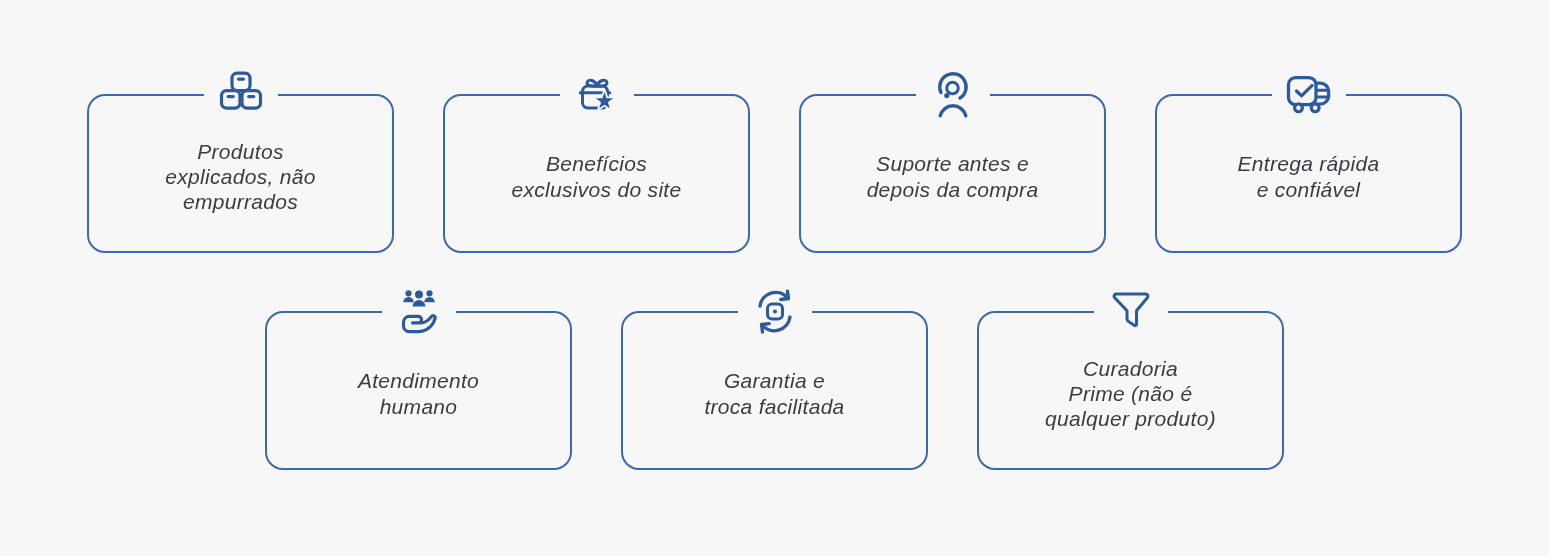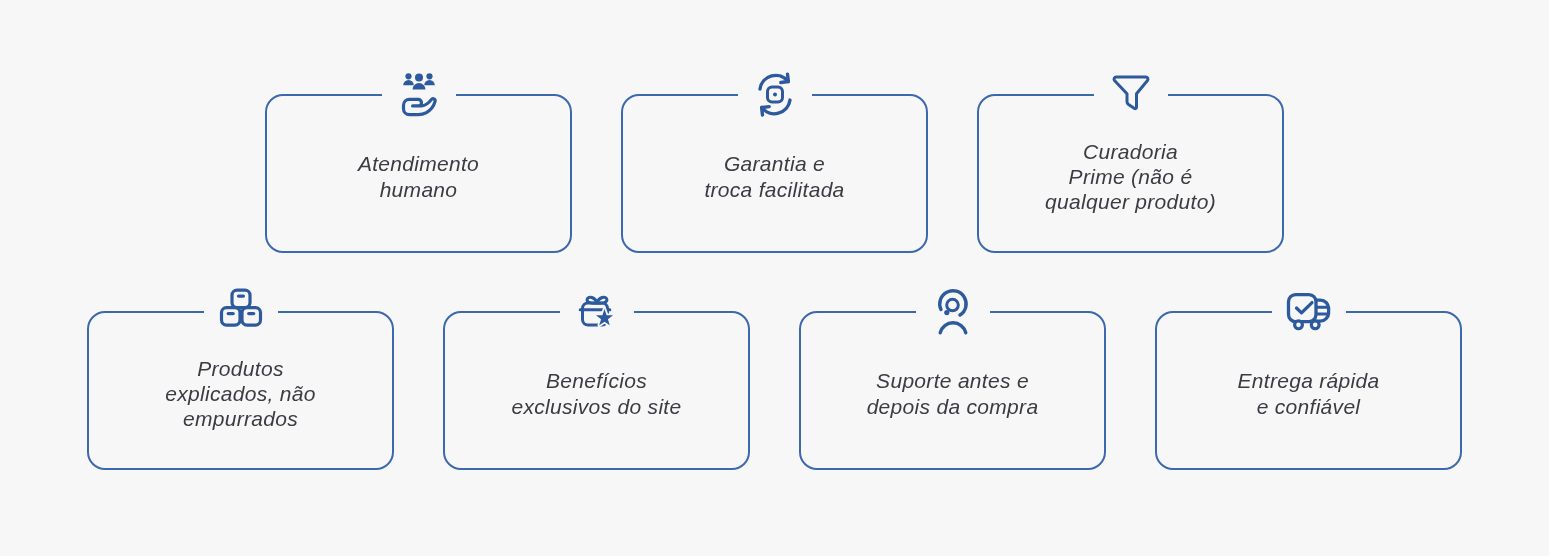--- a/index.html
+++ b/index.html
@@ -61,66 +61,20 @@
 </head>
 <body>
 
 <div class="canvas">
 
   <div class="row">
 
     <div class="card">
       <span class="icon-wrap">
         <svg viewBox="0 0 48 48">
-          <circle class="icon-fill" cx="13.5" cy="5.8" r="3.1"></circle>
-          <circle class="icon-fill" cx="34.5" cy="5.8" r="3.1"></circle>
-          <circle class="icon-fill" cx="24" cy="7" r="4"></circle>
-          <path class="icon-fill" d="M8.2,14.8 a5.3,5.3 0 0 1 10.6,0 z"></path>
-          <path class="icon-fill" d="M29.2,14.8 a5.3,5.3 0 0 1 10.6,0 z"></path>
-          <path class="icon-fill" d="M17.5,19 a6.5,6.5 0 0 1 13,0 z"></path>
-          <path class="icon-stroke" d="M23.2,35.4 h3.4 c3.9,-0.4 7,-2.7 9.7,-6.3 c1.4,-1.9 4.4,-0.5 3.8,1.8 c-1.3,4.7 -4.3,8.8 -8.7,11.1 c-2.5,1.3 -5.3,2 -8.1,2 h-8.9 c-3.3,0 -5.9,-2.6 -5.9,-5.9 v-3.4 c0,-3.3 2.6,-5.9 5.9,-5.9 h8.8 a3.3,3.3 0 0 1 0,6.6 h-5.6"></path>
-        </svg>
-      </span>
-      <p class="card-text">Atendimento
-humano</p>
-    </div>
-
-    <div class="card">
-      <span class="icon-wrap">
-        <svg viewBox="0 0 48 48">
-          <rect class="icon-stroke" x="16.5" y="16.5" width="15" height="15" rx="4.5" style="stroke-width:3"></rect>
-          <circle class="icon-fill" cx="24" cy="24" r="2"></circle>
-          <path class="icon-stroke" d="M9,18.5 A15.8,15.8 0 0 1 37.2,11" style="stroke-width:3.4"></path>
-          <polyline class="icon-stroke" points="29.8,11.9 37.4,11 36.5,3.6" style="stroke-width:3.4"></polyline>
-          <path class="icon-stroke" d="M39,29.5 A15.8,15.8 0 0 1 10.8,37" style="stroke-width:3.4"></path>
-          <polyline class="icon-stroke" points="18.2,36.1 10.6,37 11.5,44.4" style="stroke-width:3.4"></polyline>
-        </svg>
-      </span>
-      <p class="card-text">Garantia e
-troca facilitada</p>
-    </div>
-
-    <div class="card">
-      <span class="icon-wrap">
-        <svg viewBox="0 0 48 48">
-          <path class="icon-stroke" style="stroke-width:3" d="M9.2,6.5 h29.6 c1.8,0 2.8,2 1.7,3.4 L29.5,23.2 v13.6 c0,1 -1.1,1.6 -2,1.1 l-6,-3.9 c-0.9,-0.6 -1.5,-1.6 -1.5,-2.7 v-8.1 L7.5,9.9 C6.4,8.5 7.4,6.5 9.2,6.5 z"></path>
-        </svg>
-      </span>
-      <p class="card-text">Curadoria
-Prime (não é
-qualquer produto)</p>
-    </div>
-
-  </div>
-
-  <div class="row">
-
-    <div class="card">
-      <span class="icon-wrap">
-        <svg viewBox="0 0 48 48">
           <rect class="icon-stroke" x="15" y="2.5" width="18" height="17.5" rx="5"></rect>
           <rect class="icon-stroke" x="4.5" y="20" width="18.5" height="17.5" rx="5"></rect>
           <rect class="icon-stroke" x="25" y="20" width="18.5" height="17.5" rx="5"></rect>
           <line class="icon-stroke" x1="21.5" y1="8.5" x2="26.5" y2="8.5"></line>
           <line class="icon-stroke" x1="11.2" y1="26" x2="16.2" y2="26"></line>
           <line class="icon-stroke" x1="31.7" y1="26" x2="36.7" y2="26"></line>
         </svg>
       </span>
       <p class="card-text">Produtos
 explicados, não
@@ -163,13 +117,59 @@
           <line class="icon-stroke" x1="31.5" y1="26.4" x2="43.6" y2="26.4" style="stroke-width:3"></line>
           <circle class="wheel" cx="13.5" cy="37.3" r="3.9"></circle>
           <circle class="wheel" cx="30.2" cy="37.3" r="3.9"></circle>
         </svg>
       </span>
       <p class="card-text">Entrega rápida
 e confiável</p>
     </div>
 
   </div>
+
+  <div class="row">
+
+    <div class="card">
+      <span class="icon-wrap">
+        <svg viewBox="0 0 48 48">
+          <circle class="icon-fill" cx="13.5" cy="5.8" r="3.1"></circle>
+          <circle class="icon-fill" cx="34.5" cy="5.8" r="3.1"></circle>
+          <circle class="icon-fill" cx="24" cy="7" r="4"></circle>
+          <path class="icon-fill" d="M8.2,14.8 a5.3,5.3 0 0 1 10.6,0 z"></path>
+          <path class="icon-fill" d="M29.2,14.8 a5.3,5.3 0 0 1 10.6,0 z"></path>
+          <path class="icon-fill" d="M17.5,19 a6.5,6.5 0 0 1 13,0 z"></path>
+          <path class="icon-stroke" d="M23.2,35.4 h3.4 c3.9,-0.4 7,-2.7 9.7,-6.3 c1.4,-1.9 4.4,-0.5 3.8,1.8 c-1.3,4.7 -4.3,8.8 -8.7,11.1 c-2.5,1.3 -5.3,2 -8.1,2 h-8.9 c-3.3,0 -5.9,-2.6 -5.9,-5.9 v-3.4 c0,-3.3 2.6,-5.9 5.9,-5.9 h8.8 a3.3,3.3 0 0 1 0,6.6 h-5.6"></path>
+        </svg>
+      </span>
+      <p class="card-text">Atendimento
+humano</p>
+    </div>
+
+    <div class="card">
+      <span class="icon-wrap">
+        <svg viewBox="0 0 48 48">
+          <rect class="icon-stroke" x="16.5" y="16.5" width="15" height="15" rx="4.5" style="stroke-width:3"></rect>
+          <circle class="icon-fill" cx="24" cy="24" r="2"></circle>
+          <path class="icon-stroke" d="M9,18.5 A15.8,15.8 0 0 1 37.2,11" style="stroke-width:3.4"></path>
+          <polyline class="icon-stroke" points="29.8,11.9 37.4,11 36.5,3.6" style="stroke-width:3.4"></polyline>
+          <path class="icon-stroke" d="M39,29.5 A15.8,15.8 0 0 1 10.8,37" style="stroke-width:3.4"></path>
+          <polyline class="icon-stroke" points="18.2,36.1 10.6,37 11.5,44.4" style="stroke-width:3.4"></polyline>
+        </svg>
+      </span>
+      <p class="card-text">Garantia e
+troca facilitada</p>
+    </div>
+
+    <div class="card">
+      <span class="icon-wrap">
+        <svg viewBox="0 0 48 48">
+          <path class="icon-stroke" style="stroke-width:3" d="M9.2,6.5 h29.6 c1.8,0 2.8,2 1.7,3.4 L29.5,23.2 v13.6 c0,1 -1.1,1.6 -2,1.1 l-6,-3.9 c-0.9,-0.6 -1.5,-1.6 -1.5,-2.7 v-8.1 L7.5,9.9 C6.4,8.5 7.4,6.5 9.2,6.5 z"></path>
+        </svg>
+      </span>
+      <p class="card-text">Curadoria
+Prime (não é
+qualquer produto)</p>
+    </div>
+
+  </div>
 </div>
 
 </body></html>

